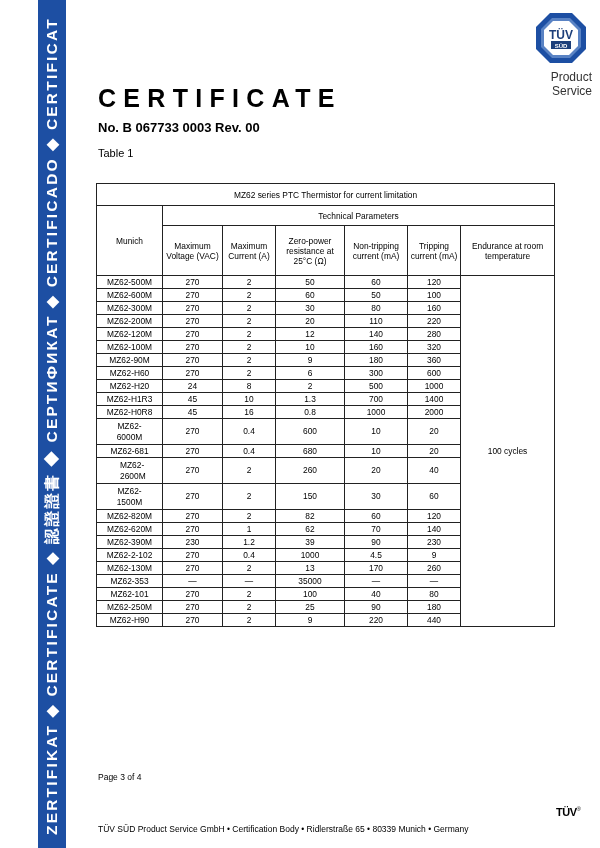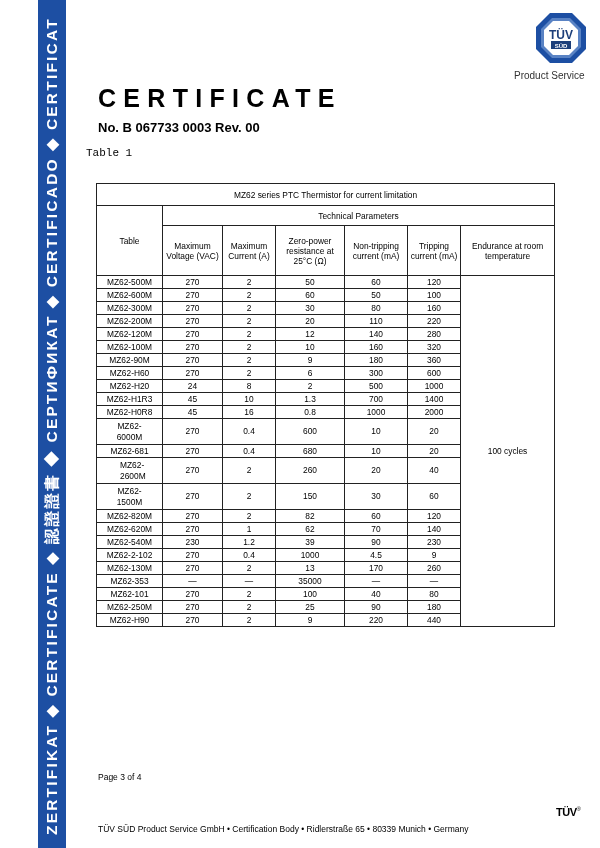--- a/index.html
+++ b/index.html
@@ -2,24 +2,24 @@
 <html><head>
 <meta charset="utf-8">
 <style>
   html, body { margin:0; padding:0; }
   body { width:600px; height:848px; position:relative; background:#ffffff; overflow:hidden;
          font-family:"Liberation Sans", sans-serif; color:#000; }
   .sidebar { position:absolute; left:38px; top:0; width:28px; height:848px; background:#1d4fa3; }
   .sidebar-text { position:absolute; left:14px; top:835px; transform-origin:0 0; transform:rotate(-90deg) translateY(-50%);
                   white-space:nowrap; color:#fff; font-weight:bold; font-size:15.5px; letter-spacing:2.2px; line-height:28px; }
   .logo { position:absolute; left:535px; top:12px; width:52px; height:52px; }
-  .logo-caption { position:absolute; left:514px; top:70px; width:78px; text-align:left; font-size:10px; color:#333; }
+  .logo-caption { position:absolute; left:514px; top:70px; width:78px; text-align:right; font-size:12px; color:#333; }
   .title { position:absolute; left:98px; top:84px; font-size:25px; font-weight:bold; letter-spacing:7.3px; }
   .cert-no { position:absolute; left:98px; top:120px; font-size:13px; font-weight:bold;text-align:right; }
-  .table-label { position:absolute; left:86px; top:147px; font-size:11px;font-family:Liberation Mono, monospace; }
+  .table-label { position:absolute; left:98px; top:147px; font-size:11px; }
   table.main { position:absolute; left:96px; top:183px; width:458px; border-collapse:collapse; table-layout:fixed; }
   table.main td, table.main th { border:1px solid #222; font-size:8.4px; text-align:center; padding:0 1px; font-weight:normal; line-height:10px; }
   .r-title td { height:21px; }
   .r-tech th { height:19px; }
   .r-hdr th { height:49px; }
   tr.data td { height:12px; line-height:11px; }
   tr.data.tall td { height:25px; }
   .footer-page { position:absolute; left:98px; top:772px; font-size:8.5px; }
   .footer-addr { position:absolute; left:98px; top:824px; font-size:8.5px; }
   .footer-tuv { position:absolute; left:556px; top:806px; font-size:11px; font-weight:bold; letter-spacing:-0.5px; }
@@ -54,21 +54,21 @@
       <col style="width:69px">
     <col style="width:63px">
       <col style="width:53px">
       <col style="width:94px">
   </colgroup>
   <tbody>
       <tr class="r-title">
     <td colspan="7">MZ62 series PTC Thermistor for current limitation</td>
   </tr>
   <tr class="r-tech">
-    <th rowspan="2">Table</th>
+    <th rowspan="2">Munich</th>
     <th colspan="6">Technical Parameters</th>
   </tr>
   <tr class="r-hdr">
     <th>Maximum Voltage (VAC)</th>
     <th>Maximum Current (A)</th>
     <th>Zero-power resistance at 25°C (Ω)</th>
     <th>Non-tripping current (mA)</th>
     <th>Tripping current (mA)</th>
     <th>Endurance at room temperature</th>
   </tr>
@@ -205,21 +205,21 @@
       </tr>
       <tr class="data">
         <td>MZ62-620M</td>
         <td>270</td>
         <td>1</td>
         <td>62</td>
         <td>70</td>
         <td>140</td>
       </tr>
       <tr class="data">
-        <td>MZ62-540M</td>
+        <td>MZ62-390M</td>
         <td>230</td>
         <td>1.2</td>
         <td>39</td>
         <td>90</td>
         <td>230</td>
       </tr>
       <tr class="data">
         <td>MZ62-2-102</td>
         <td>270</td>
         <td>0.4</td>

